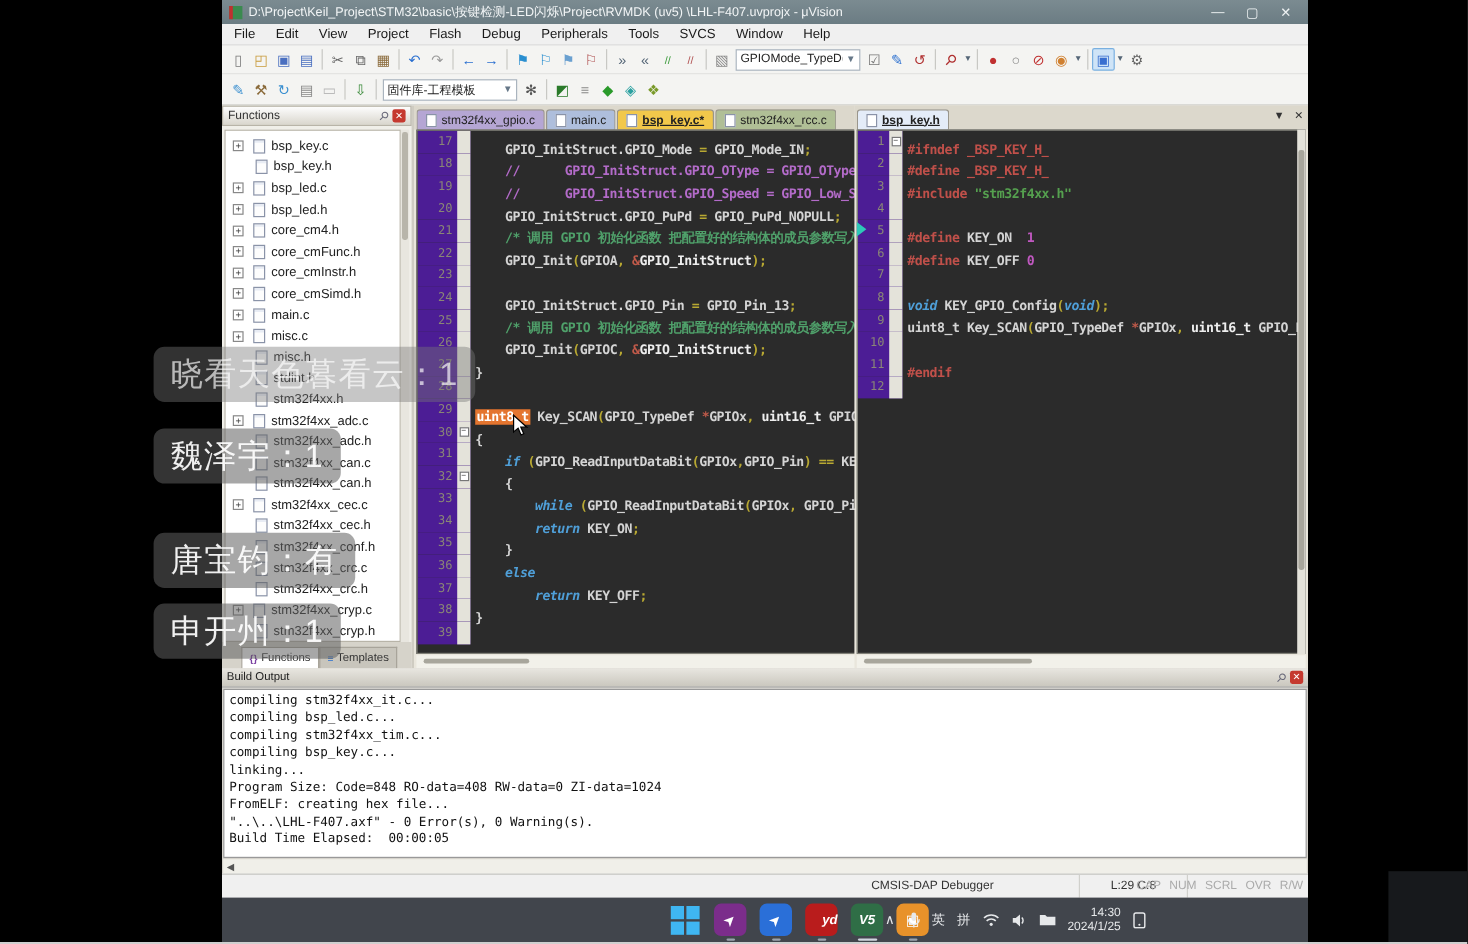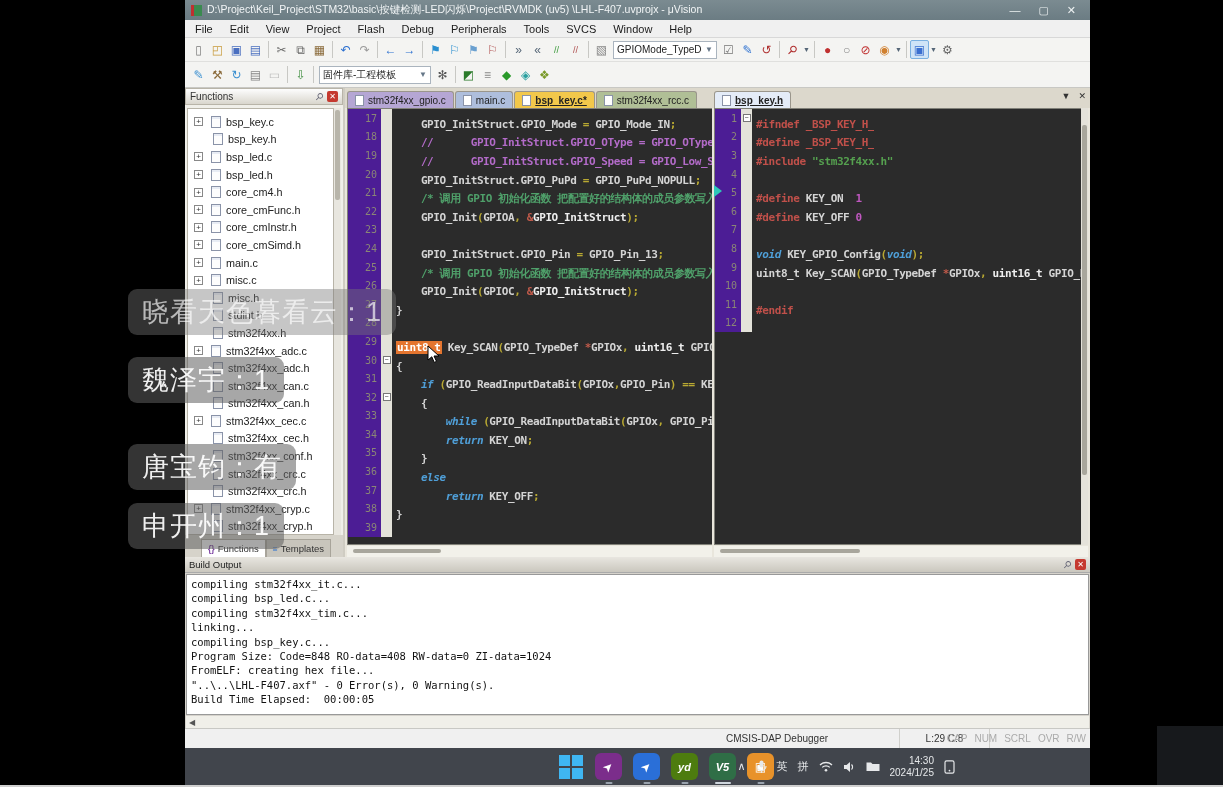--- a/index.html
+++ b/index.html
@@ -751,22 +751,22 @@
     <div id="buildout">
       <div class="bhead">
         <span class="bh-title">Build Output</span>
         <span class="pin-ic">⚲</span>
         <span class="close-ic">✕</span>
       </div>
       <div id="bolines">
           <div class="boline">compiling stm32f4xx_it.c...</div>
           <div class="boline">compiling bsp_led.c...</div>
           <div class="boline">compiling stm32f4xx_tim.c...</div>
+          <div class="boline">compiling bsp_key.c...</div>
           <div class="boline">linking...</div>
-          <div class="boline">compiling bsp_key.c...</div>
           <div class="boline">Program Size: Code=848 RO-data=408 RW-data=0 ZI-data=1024</div>
           <div class="boline">FromELF: creating hex file...</div>
           <div class="boline">"..\..\LHL-F407.axf" - 0 Error(s), 0 Warning(s).</div>
           <div class="boline">Build Time Elapsed:  00:00:05</div>
         </div>
       <div id="bohscroll">
           <span class="arr">◀</span>
         </div>
     </div>
 
@@ -793,21 +793,21 @@
             </div>
           </div>
           <div class="appbtn" style="background: rgb(123, 45, 139);">
             <span style="font-size: 12px; transform: rotate(-45deg);">➤</span>
             <div class="ind"></div>
           </div>
           <div class="appbtn" style="background: rgb(42, 111, 216);">
             <span style="font-size: 12px; transform: rotate(-45deg);">➤</span>
             <div class="ind"></div>
           </div>
-          <div class="appbtn" style="background: #4d7c0f;">
+          <div class="appbtn" style="background: #b91c1c; justify-content: flex-end;">
             <span style="font-size: 11px; font-weight: bold; font-style: italic;">yd</span>
             <div class="ind"></div>
           </div>
           <div class="appbtn" style="background: rgb(47, 110, 70);">
             <span style="font-size: 11px; font-weight: bold; font-style: italic;">V5</span>
             <div class="ind wide"></div>
           </div>
           <div class="appbtn" style="background: rgb(232, 146, 42);">
             <span style="font-size: 12px;">▣</span>
             <div class="ind"></div>

